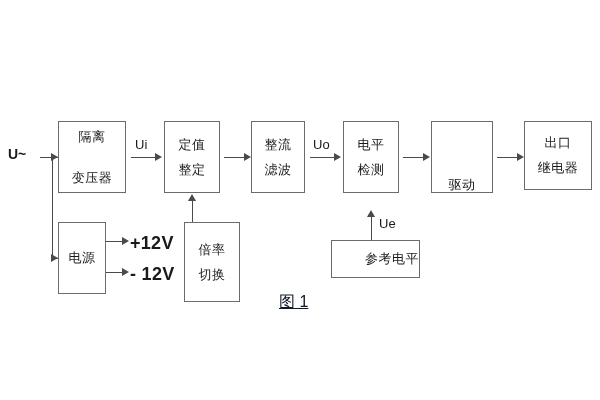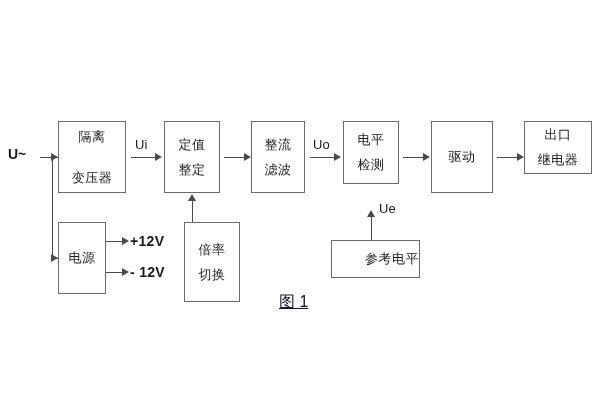--- a/index.html
+++ b/index.html
@@ -47,21 +47,21 @@
     position: absolute;
     color: #1a1a1a;
     font-size: 13px;
     white-space: nowrap;
   }
   .label.big {
     font-size: 14px;
     font-weight: bold;
   }
   .label.volt {
-    font-size: 14px;
+    font-size: 18px;
     font-weight: bold;
     letter-spacing: 0.3px;
   }
   .caption {
     position: absolute;
     color: #0f172a;
     font-size: 16px;
     white-space: nowrap;
     text-decoration: underline;
   }
@@ -127,36 +127,36 @@
 
   <div class="block" style="left:251px; top:121px; width:54px; height:72px;">
     <span class="ln">整流</span>
     <span class="ln">滤波</span>
   </div>
 
   <div class="label" style="left:313px; top:137px;">Uo</div>
   <div class="hline" style="left:310px; top:157px; width:25px;"></div>
   <div class="arrow right" style="left:334px; top:153px;"></div>
 
-  <div class="block" style="left:343px; top:121px; width:56px; height:63px;">
+  <div class="block" style="left:343px; top:121px; width:56px; height:72px;">
     <span class="ln">电平</span>
     <span class="ln">检测</span>
   </div>
 
   <div class="hline" style="left:403px; top:157px; width:21px;"></div>
   <div class="arrow right" style="left:423px; top:153px;"></div>
 
-  <div class="block single" style="left:431px; top:121px; width:62px; height:72px;">
+  <div class="block single" style="left:431px; top:121px; width:62px; height:72px;justify-content:flex-end;">
     <span class="ln">驱动</span>
   </div>
 
   <div class="hline" style="left:497px; top:157px; width:21px;"></div>
   <div class="arrow right" style="left:517px; top:153px;"></div>
 
-  <div class="block" style="left:524px; top:121px; width:68px; height:53px;">
+  <div class="block" style="left:524px; top:121px; width:68px; height:69px;">
     <span class="ln">出口</span>
     <span class="ln">继电器</span>
   </div>
 
   <div class="block single" style="left:58px; top:222px; width:48px; height:72px;">
     <span class="ln">电源</span>
   </div>
 
   <div class="hline" style="left:106px; top:241px; width:17px;"></div>
   <div class="arrow right" style="left:122px; top:237px;"></div>
@@ -173,17 +173,17 @@
 
   <div class="vline" style="left:192px; top:200px; height:22px;"></div>
   <div class="arrow up" style="left:188px; top:194px;"></div>
 
   <div class="block single" style="left:331px; top:240px; width:89px; height:38px;align-items:flex-end;">
     <span class="ln">参考电平</span>
   </div>
 
   <div class="vline" style="left:371px; top:216px; height:24px;"></div>
   <div class="arrow up" style="left:367px; top:210px;"></div>
-  <div class="label" style="left:379px; top:201px;">Ue</div>
+  <div class="label" style="left:379px; top:216px;">Ue</div>
 
   <div class="caption" style="left:279px; top:292px;">图 1</div>
 
 </div>
 
 </body></html>

